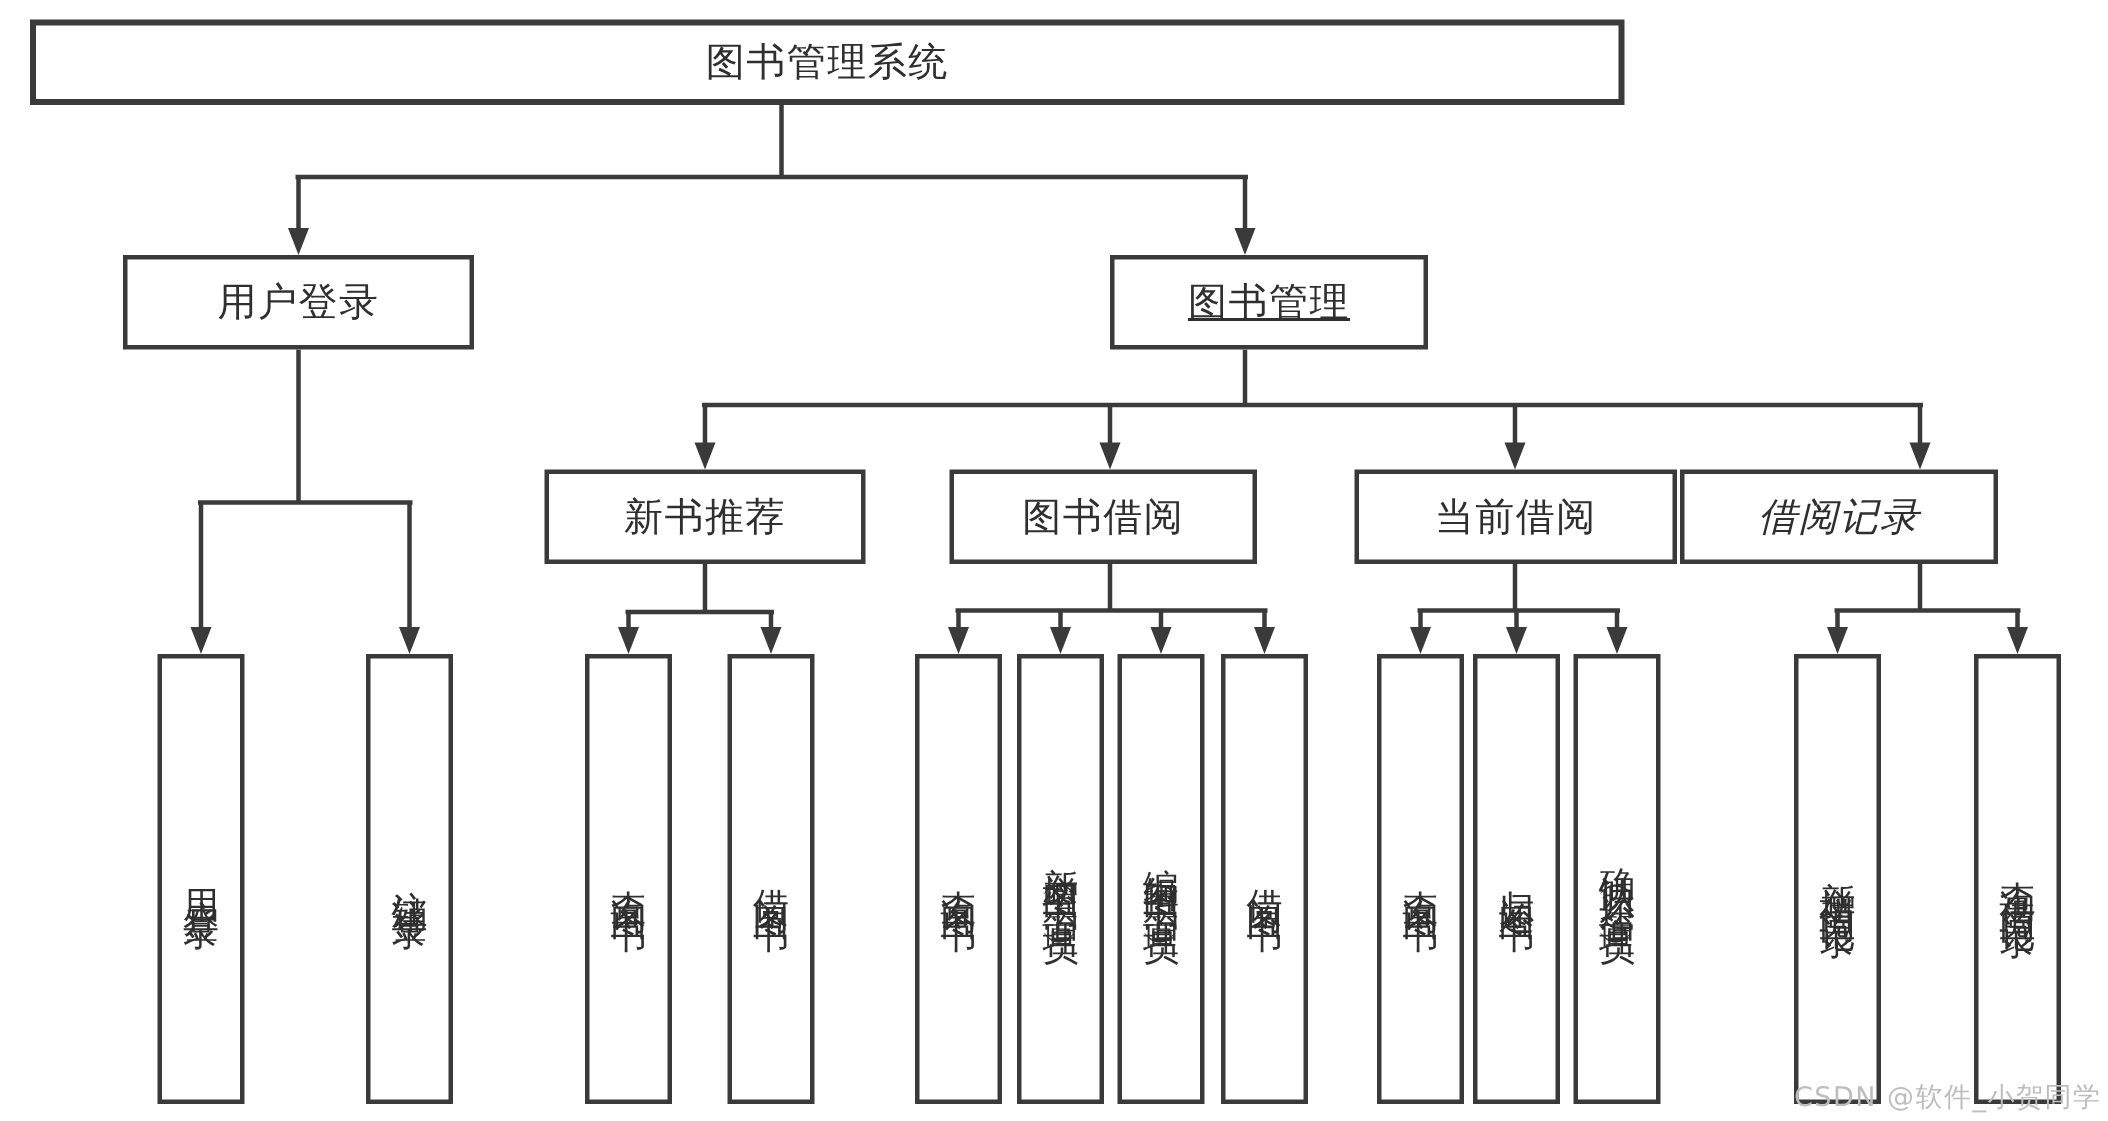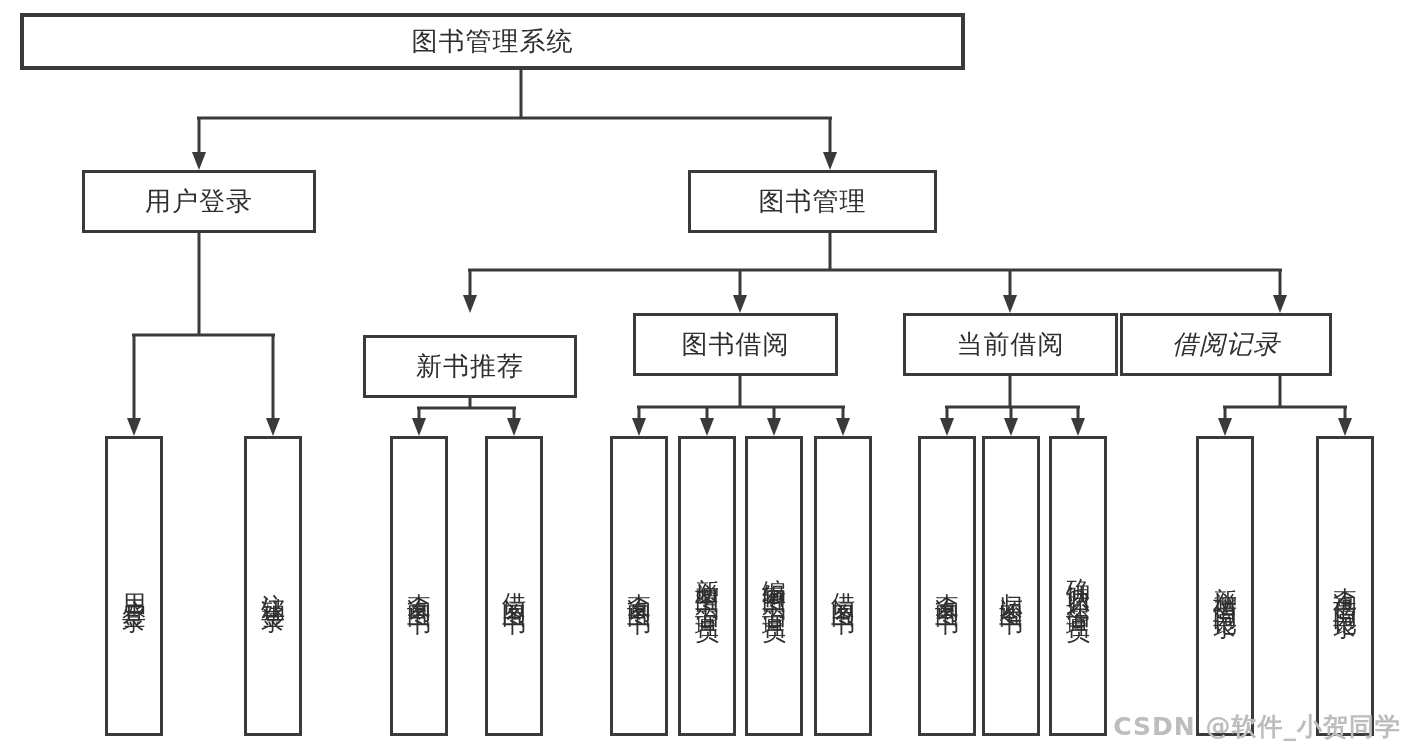--- a/index.html
+++ b/index.html
@@ -30,25 +30,24 @@
   .vbox{width:58px;height:300px;top:436px;font-size:24px;}
   .vbox span{
     writing-mode:vertical-rl;
     text-orientation:mixed;
     letter-spacing:6px;
     line-height:1;
   }
   .watermark{
     position:absolute;
     right:4px;bottom:4px;
-    font-size:25px;
+    font-size:18px;
     color:var(--wm);
     letter-spacing:1px;
     z-index:10;
-    font-weight:bold;
   }
 </style>
 </head>
 <body>
 
 <div class="stage">
 
   <svg class="wires" viewBox="0 0 1405 747">
 
     <g>
@@ -118,32 +117,32 @@
     <g>
       <line x1="1280" y1="376" x2="1280" y2="407"></line>
       <line x1="1223" y1="407" x2="1347" y2="407"></line>
       <line x1="1225" y1="407" x2="1225" y2="420"></line>
       <polygon points="1218,418 1232,418 1225,436"></polygon>
       <line x1="1345" y1="407" x2="1345" y2="420"></line>
       <polygon points="1338,418 1352,418 1345,436"></polygon>
     </g>
   </svg>
 
-  <div class="node hbox root" style="left:20px;top:13px;width:945px;height:57px;">
+  <div class="node hbox root" style="left:20px;top:13px;width:1063px;height:57px;">
     <span>图书管理系统</span>
   </div>
 
   <div class="node hbox" style="left:82px;top:170px;width:234px;height:63px;">
     <span>用户登录</span>
   </div>
-  <div class="node hbox" style="left:688px;top:170px;width:249px;height:63px;">
+  <div class="node hbox" style="left:740px;top:170px;width:212px;height:63px;text-decoration:underline;">
     <span>图书管理</span>
   </div>
 
-  <div class="node hbox" style="left:363px;top:313px;width:214px;height:63px;margin-top:22px;">
+  <div class="node hbox" style="left:363px;top:313px;width:214px;height:63px;">
     <span>新书推荐</span>
   </div>
   <div class="node hbox" style="left:633px;top:313px;width:205px;height:63px;">
     <span>图书借阅</span>
   </div>
   <div class="node hbox" style="left:903px;top:313px;width:215px;height:63px;justify-content:center;">
     <span>当前借阅</span>
   </div>
   <div class="node hbox" style="left:1120px;top:313px;width:212px;height:63px;font-style:italic;">
     <span>借阅记录</span>

